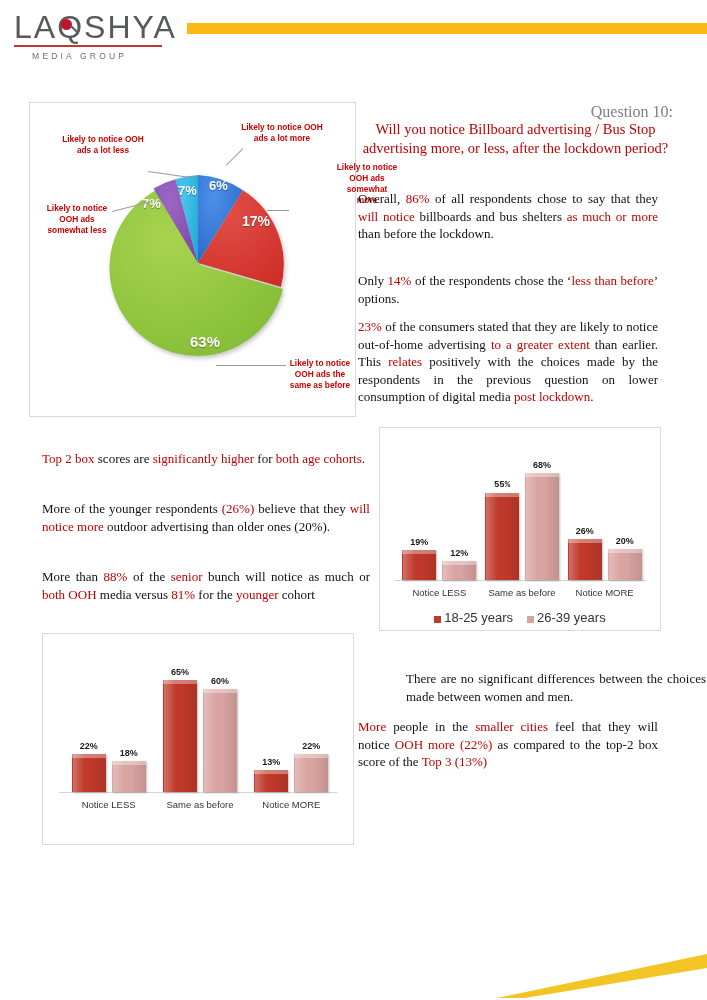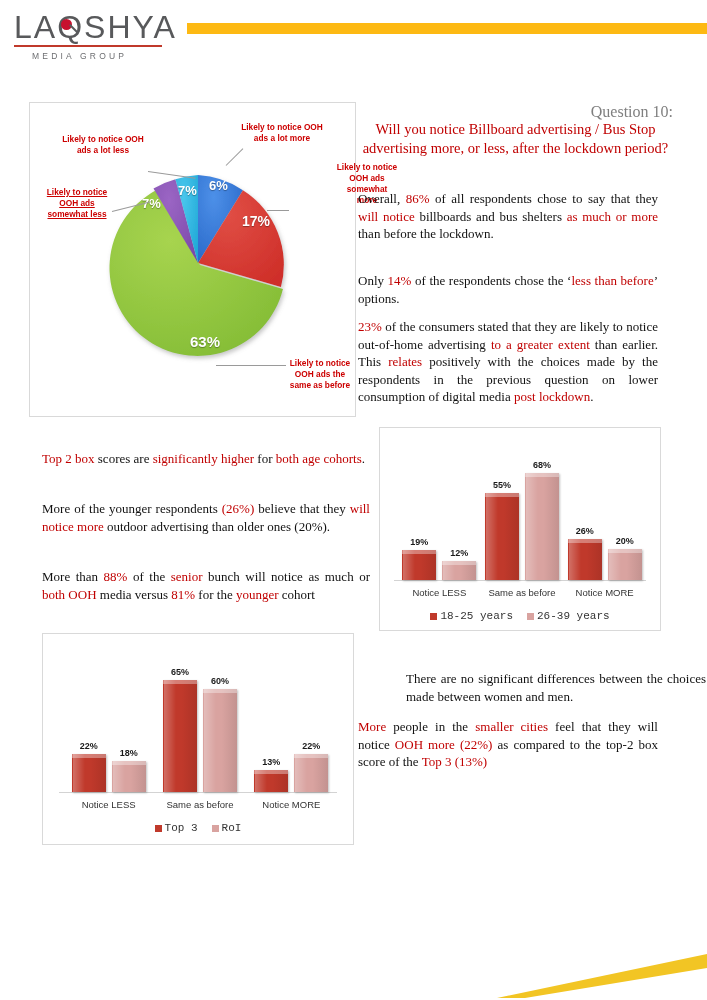--- a/index.html
+++ b/index.html
@@ -83,21 +83,21 @@
   .bar-val{
     position:absolute;font-family:"Liberation Sans", sans-serif;font-weight:bold;
     font-size:9px;color:#1a1a1a;text-align:center;
   }
   .cat-lab{
     position:absolute;font-family:"Liberation Sans", sans-serif;
     font-size:9.5px;color:#333;text-align:center;
   }
   .legend{
     position:absolute;width:100%;text-align:center;
-    font-family:Liberation Mono, monospace;font-size:11px;color:#333;
+    font-family:Liberation Sans, sans-serif;font-size:13px;color:#333;
   }
   .legend span.key{display:inline-block;width:7px;height:7px;margin-right:3px;vertical-align:-1px;}
   .legend .item{margin:0 7px;white-space:nowrap;}
 </style>
 </head>
 <body>
 
 <div class="logo-wrap">
   <div class="logo-word">LAQSHYA</div>
   <div class="logo-dot"></div>
@@ -153,21 +153,21 @@
 
   <div class="pie-pct" style="left:179px;top:75px;font-size:13px;">6%</div>
   <div class="pie-pct" style="left:212px;top:110px;font-size:14px;">17%</div>
   <div class="pie-pct" style="left:160px;top:230px;font-size:15px;">63%</div>
   <div class="pie-pct" style="left:112px;top:93px;font-size:13px;">7%</div>
   <div class="pie-pct" style="left:148px;top:80px;font-size:13px;">7%</div>
 
   <div class="pie-lab" style="left:210px;top:19px;width:84px;">Likely to notice OOH ads a lot more</div>
   <div class="pie-lab" style="left:258px;top:59px;width:62px;margin-left:48px;">Likely to notice OOH ads somewhat more</div>
   <div class="pie-lab" style="left:258px;top:255px;width:64px;">Likely to notice OOH ads the same as before</div>
-  <div class="pie-lab" style="left:12px;top:84px;width:70px;text-decoration:underline;">Likely to notice OOH ads somewhat less</div>
+  <div class="pie-lab" style="left:12px;top:100px;width:70px;">Likely to notice OOH ads somewhat less</div>
   <div class="pie-lab" style="left:30px;top:31px;width:86px;">Likely to notice OOH ads a lot less</div>
 
   <div class="leader" style="left:196px;top:62px;width:24px;transform:rotate(-45deg);transform-origin:left center;"></div>
   <div class="leader" style="left:237px;top:107px;width:22px;"></div>
   <div class="leader" style="left:186px;top:262px;width:70px;"></div>
   <div class="leader" style="left:82px;top:108px;width:40px;transform:rotate(-14deg);transform-origin:left center;"></div>
   <div class="leader" style="left:118px;top:68px;width:48px;transform:rotate(8deg);transform-origin:left center;"></div>
 </div>
 
 <div class="qnum">Question 10:</div>
@@ -216,21 +216,21 @@
         <div class="bar-val" style="left: 16.3333px; width: 46px; top: 109px;">19%</div>
         <div class="bar" style="left: 62.3333px; top: 133px; width: 34px; height: 19px; background: linear-gradient(to right, rgb(217, 163, 160) 0%, rgb(217, 163, 160) 55%, rgba(0, 0, 0, 0.1) 100%), rgb(217, 163, 160); box-shadow: rgba(0, 0, 0, 0.25) 1px 1px 2px;">
           <div class="top"></div>
           <div class="shine"></div>
         </div>
         <div class="bar-val" style="left: 56.3333px; width: 46px; top: 120px;">12%</div>
         <div class="bar" style="left: 105px; top: 65px; width: 34px; height: 87px; background: linear-gradient(to right, rgb(192, 57, 43) 0%, rgb(192, 57, 43) 55%, rgba(0, 0, 0, 0.1) 100%), rgb(192, 57, 43); box-shadow: rgba(0, 0, 0, 0.25) 1px 1px 2px;">
           <div class="top"></div>
           <div class="shine"></div>
         </div>
-        <div class="bar-val" style="left: 99px; width: 46px; top: 52px;">55%</div>
+        <div class="bar-val" style="left: 99px; width: 46px; top: 52px; font-family: Liberation Mono, monospace;">55%</div>
         <div class="bar" style="left: 145px; top: 45px; width: 34px; height: 107px; background: linear-gradient(to right, rgb(217, 163, 160) 0%, rgb(217, 163, 160) 55%, rgba(0, 0, 0, 0.1) 100%), rgb(217, 163, 160); box-shadow: rgba(0, 0, 0, 0.25) 1px 1px 2px;">
           <div class="top"></div>
           <div class="shine"></div>
         </div>
         <div class="bar-val" style="left: 139px; width: 46px; top: 32px;">68%</div>
         <div class="bar" style="left: 187.667px; top: 111px; width: 34px; height: 41px; background: linear-gradient(to right, rgb(192, 57, 43) 0%, rgb(192, 57, 43) 55%, rgba(0, 0, 0, 0.1) 100%), rgb(192, 57, 43); box-shadow: rgba(0, 0, 0, 0.25) 1px 1px 2px;">
           <div class="top"></div>
           <div class="shine"></div>
         </div>
         <div class="bar-val" style="left: 181.667px; width: 46px; top: 98px;">26%</div>
@@ -282,15 +282,14 @@
           <div class="top"></div>
           <div class="shine"></div>
         </div>
         <div class="bar-val" style="left: 245.333px; width: 46px; top: 107px;">22%</div>
       </div>
     <div id="city-cats">
         <div class="cat-lab" style="left: 20px; width: 91.3333px; top: 165px;">Notice LESS</div>
         <div class="cat-lab" style="left: 111.333px; width: 91.3333px; top: 165px;">Same as before</div>
         <div class="cat-lab" style="left: 202.667px; width: 91.3333px; top: 165px;">Notice MORE</div>
       </div>
-    <div class="legend" id="city-legend" style="top:188px;"><span class="item"><span class="key" style="background: rgb(192, 57, 43);"></span><span>Top 3</span></span><span class="item"><span class="key" style="background: rgb(217, 163, 160);"></span><span>RoI</span></span></div>
   </div>
 </div>
 
 </body></html>

